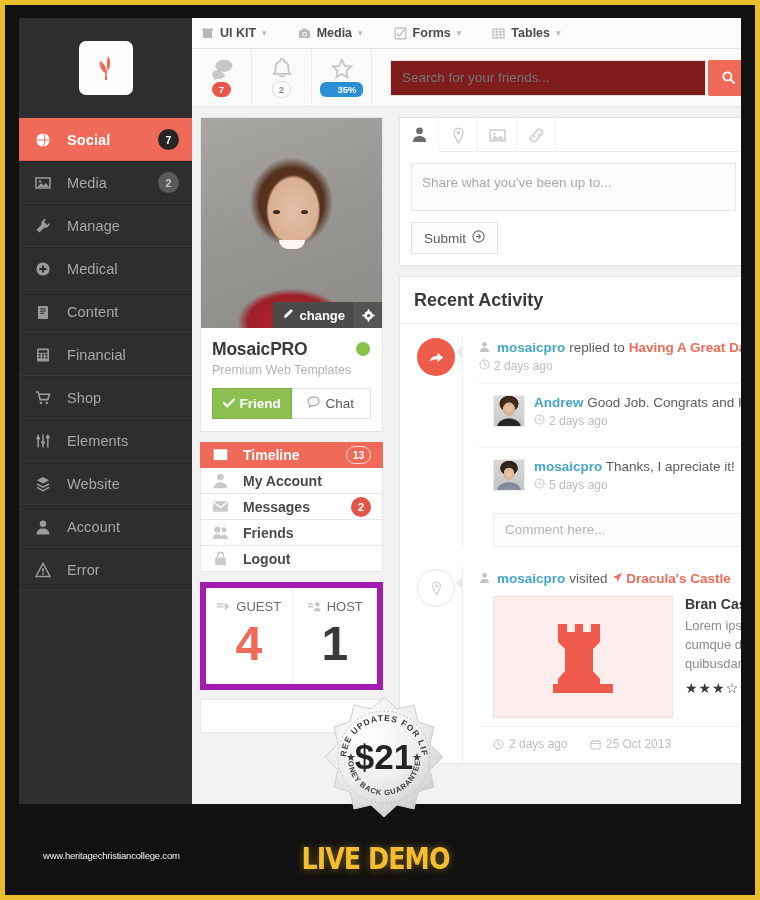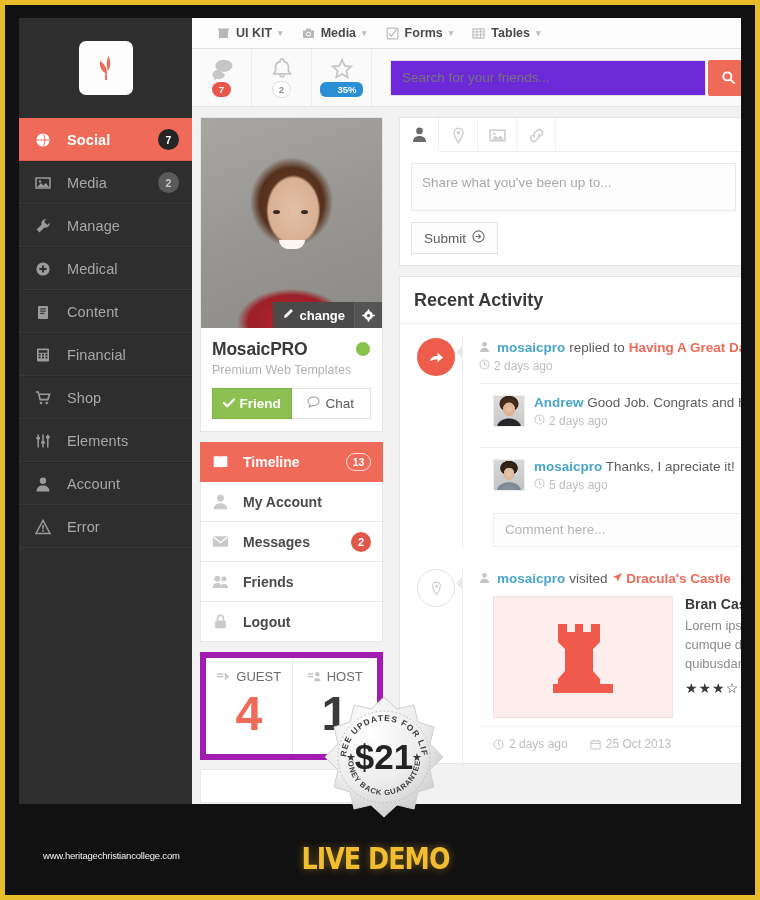--- a/index.html
+++ b/index.html
@@ -84,22 +84,22 @@
     display: flex; flex-direction: column;
     background: #f2f2f2;
     min-width: 0;
   }
   
   #menubar {
     height: 31px;
     background: #fcfcfc;
     border-bottom: 1px solid #e3e3e3;
     display: flex; align-items: center;
-    padding-left: 19px;
-    gap: 3px;
+    padding-left: 3px;
+    gap: 15px;
   }
   .menu-entry {
     display: flex; align-items: center;
     font-size: 12.5px; font-weight: bold; color: #4b4a4a;
     padding: 0 10px 0 6px;
     height: 31px;
   }
   .menu-entry .m-icon { color: #b8b8b8; margin-right: 6px; display:flex; }
   .caret { margin-left: 6px; color: #bdbdbd; font-size: 9px; }
   
@@ -130,21 +130,21 @@
   .search-wrap {
     flex: 1 1 auto;
     display: flex; align-items: center;
     padding: 0 0 0 18px;
     min-width: 0;
   }
   .search-input {
     flex: 1 1 auto;
     height: 36px;
     border: 1px solid #e2e2e2;
-    background: #6d28d9;
+    background: #7f1d1d;
     font-size: 13.5px; color: #a9a9a9;
     padding: 0 11px;
     min-width: 0;
     font-family: "Liberation Sans", sans-serif;
     outline: none;
   }
   .search-btn {
     width: 40px; height: 36px;
     background: #ef6a58;
     border: none;
@@ -217,21 +217,21 @@
     background: #fff;
     color: #5d5c5c;
     font-size: 13.5px;
     height: 31px;
     display: flex; align-items: center; justify-content: center; gap: 5px;
     border: 1px solid #e3e3e3; border-left: none;
   }
   .side-menu { margin-top: 10px; }
   .sm-item {
     display: flex; align-items: center;
-    height: 40px;
+    height: 26px;
     padding: 0 11px;
     background: #fff;
     border: 1px solid #e7e7e7; border-top: none;
     font-size: 14px; color: #4b4a4a; font-weight: bold;
   }
   .sm-item:first-child { border-top: 1px solid #e7e7e7; }
   .sm-item .sm-icon { width: 22px; flex:0 0 22px; color: #cacaca; display:flex; margin-right: 9px; }
   .sm-item .sm-label { flex: 1 1 auto; }
   .sm-item.active {
     background: #ef6a58; color: #fff;
@@ -533,20 +533,32 @@
                   </g>
                   <g fill="currentColor">
                     <rect x="1.4" y="4" width="3.6" height="2.4"></rect>
                     <rect x="6.2" y="8.2" width="3.6" height="2.4"></rect>
                     <rect x="11" y="3" width="3.6" height="2.4"></rect>
                   </g>
                 </svg>
               </span>
             </span>
             <span class="ni-label">Elements</span>
+          </div>
+          <div class="nav-item">
+            <span class="ni-icon">
+              <span style="display: flex;">
+                <svg width="16" height="16" viewBox="0 0 16 16" aria-hidden="true">
+                  <path d="M8 1l6 3.2-6 3.2-6-3.2z" fill="currentColor"></path>
+                  <path d="M2 8l6 3.2L14 8" fill="none" stroke="currentColor" stroke-width="1.5"></path>
+                  <path d="M2 11.4l6 3.2 6-3.2" fill="none" stroke="currentColor" stroke-width="1.5"></path>
+                </svg>
+              </span>
+            </span>
+            <span class="ni-label">Website</span>
           </div>
           <div class="nav-item">
             <span class="ni-icon">
               <span style="display: flex;">
                 <svg width="16" height="16" viewBox="0 0 16 16" aria-hidden="true">
                   <circle cx="8" cy="4.8" r="3.2" fill="currentColor"></circle>
                   <path d="M1.6 15.4c0-3.8 2.9-5.8 6.4-5.8s6.4 2 6.4 5.8z" fill="currentColor"></path>
                 </svg>
               </span>
             </span>

